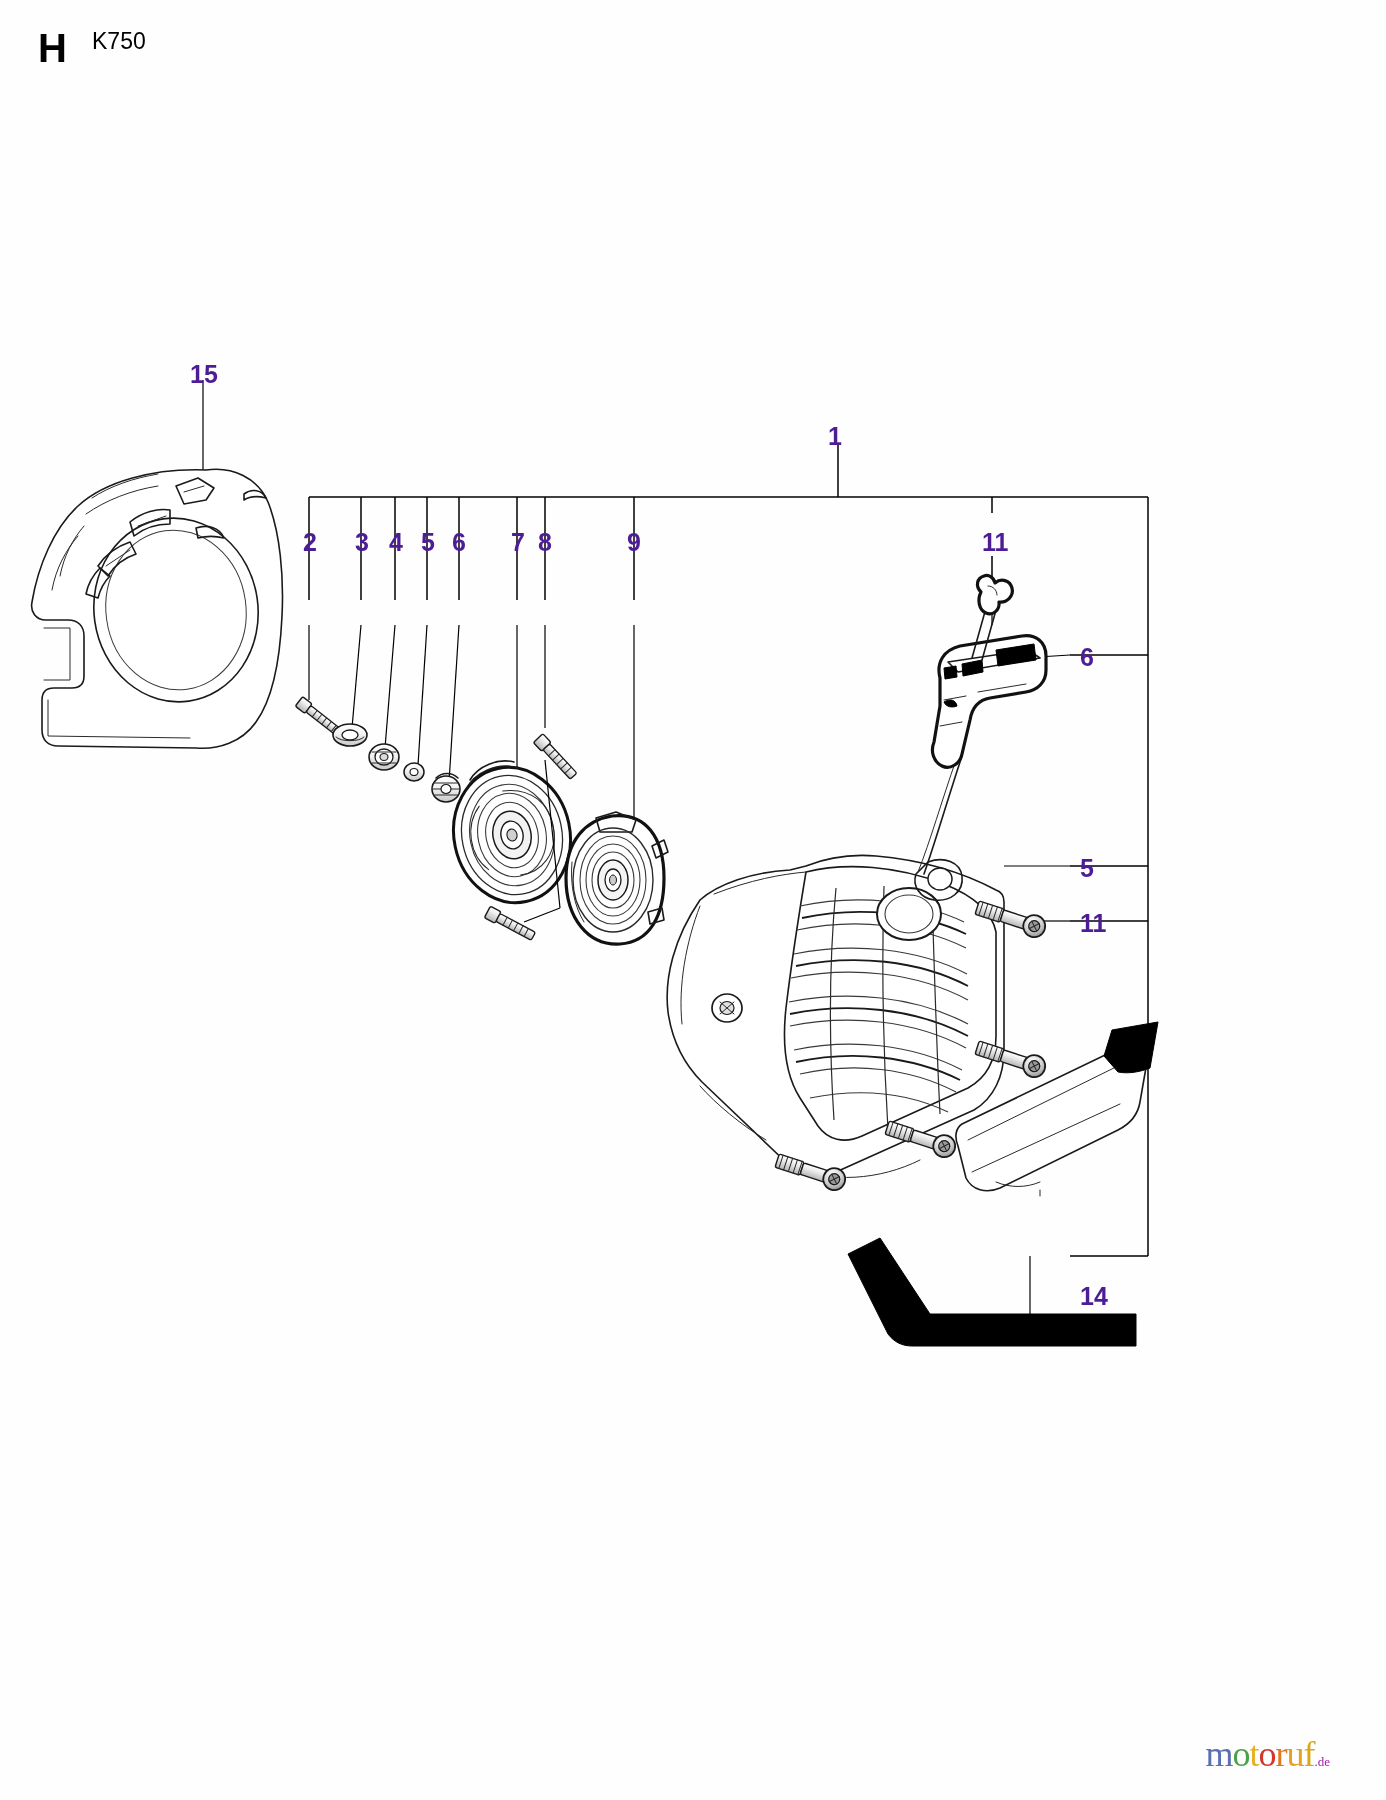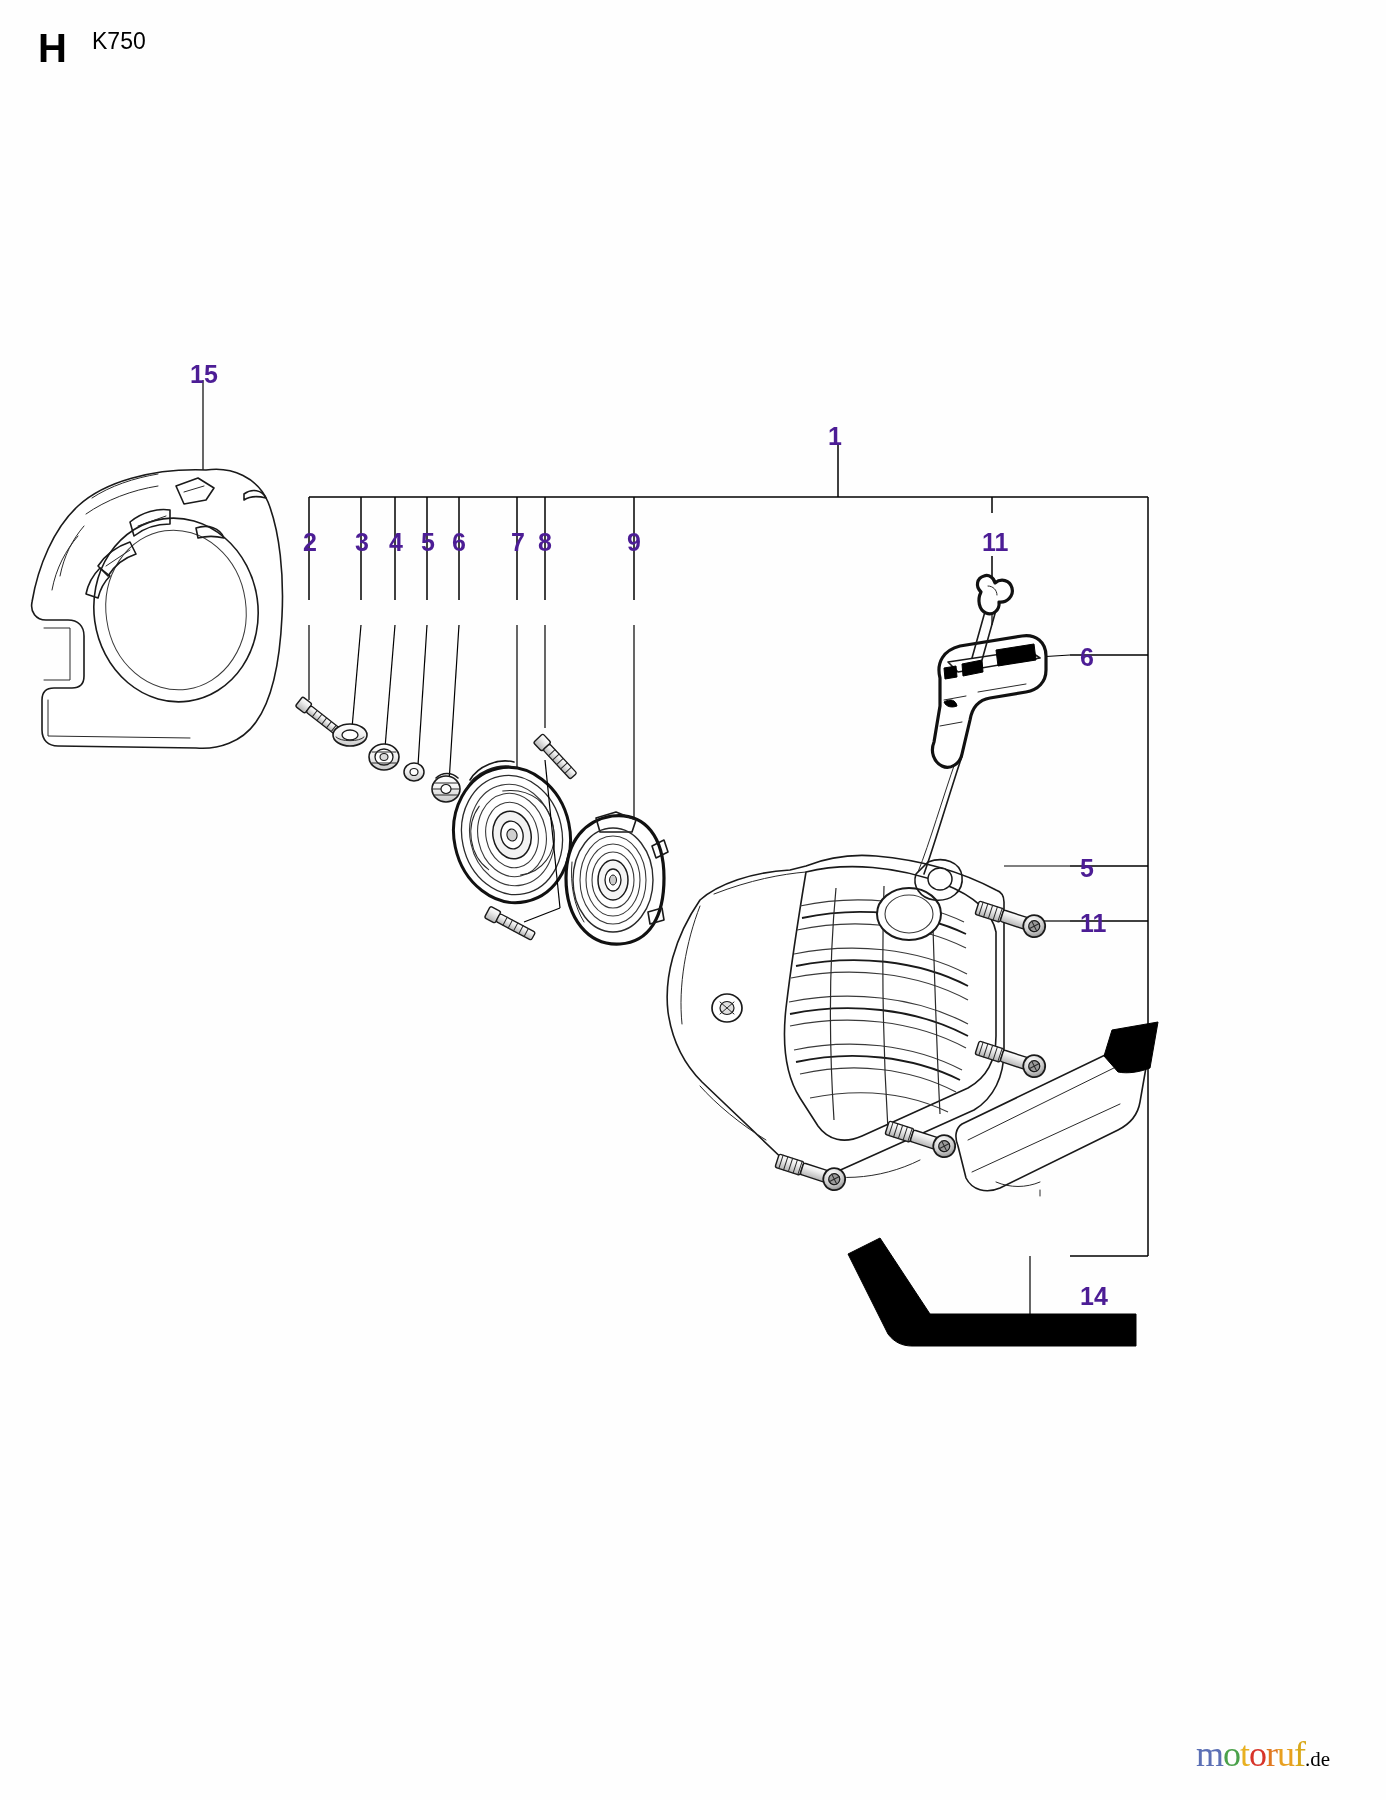--- a/index.html
+++ b/index.html
@@ -65,22 +65,22 @@
     position: absolute;
     right: 56px;
     bottom: 28px;
     font-family: "Liberation Serif", serif;
     font-size: 36px;
     line-height: 1;
     letter-spacing: -1px;
     user-select: none;
   }
   #watermark .wm-dom {
-    font-size: 21px;
-    color: #000000;
+    font-size: 13px;
+    color: #a21caf;
     letter-spacing: 0;
   }
 </style>
 </head>
 <body>
 
 <div id="page">
 
   <div id="section-letter">H</div>
   <div id="model-name">K750</div>

